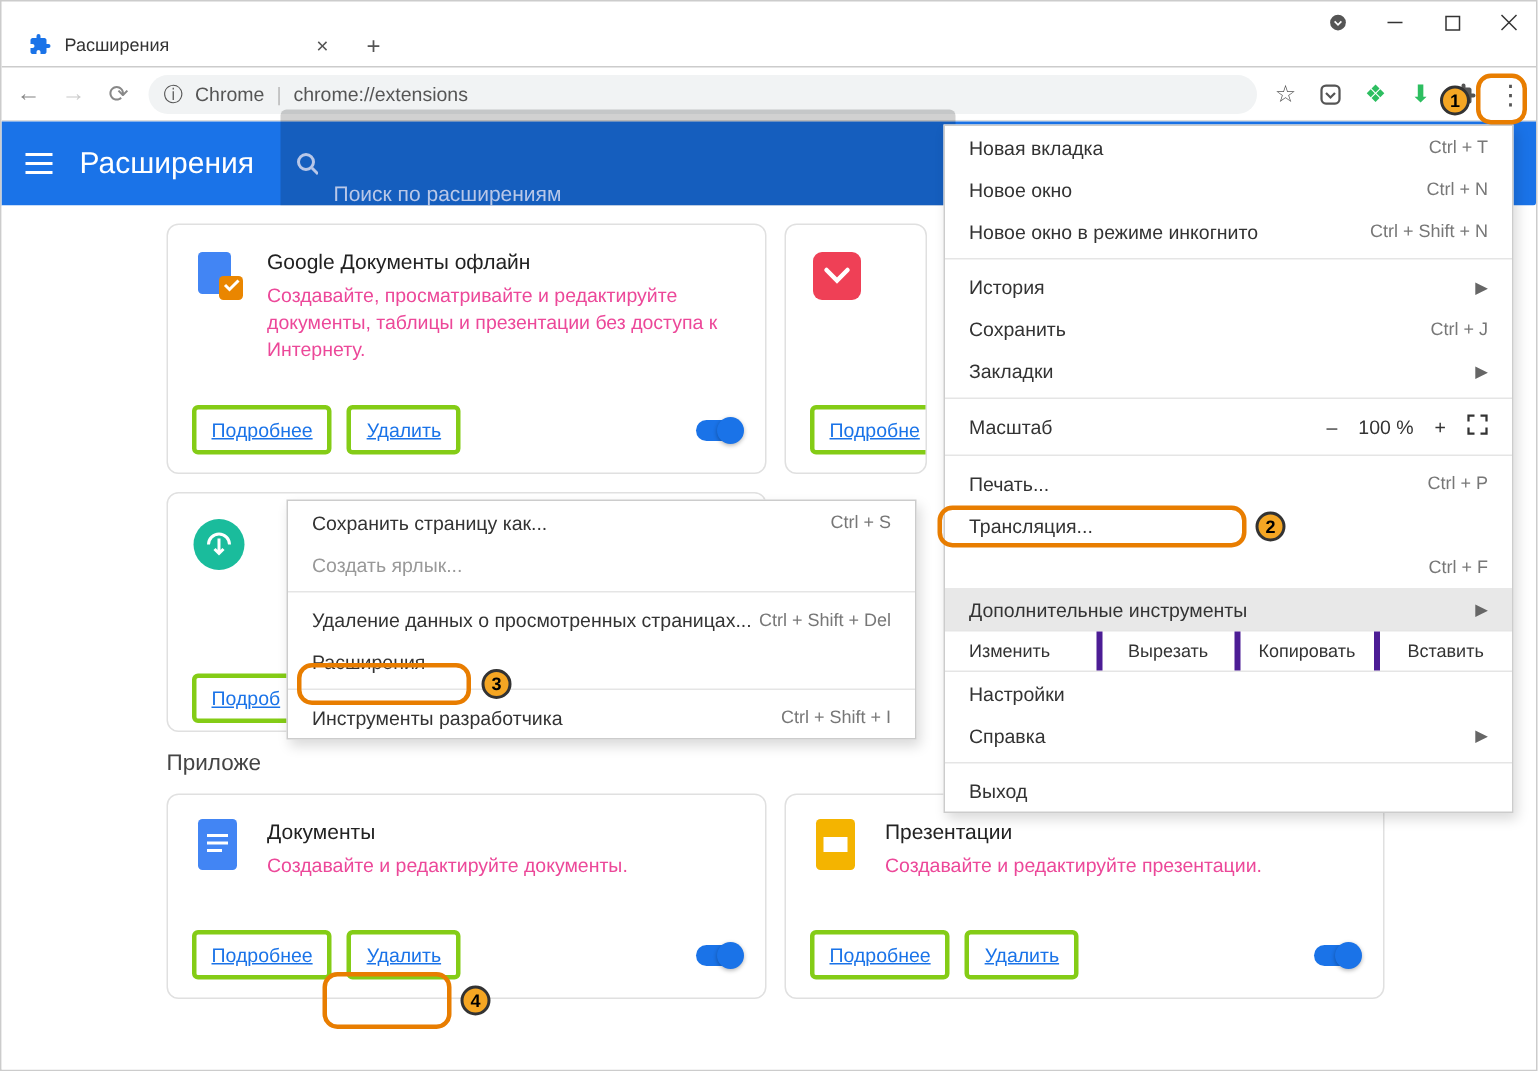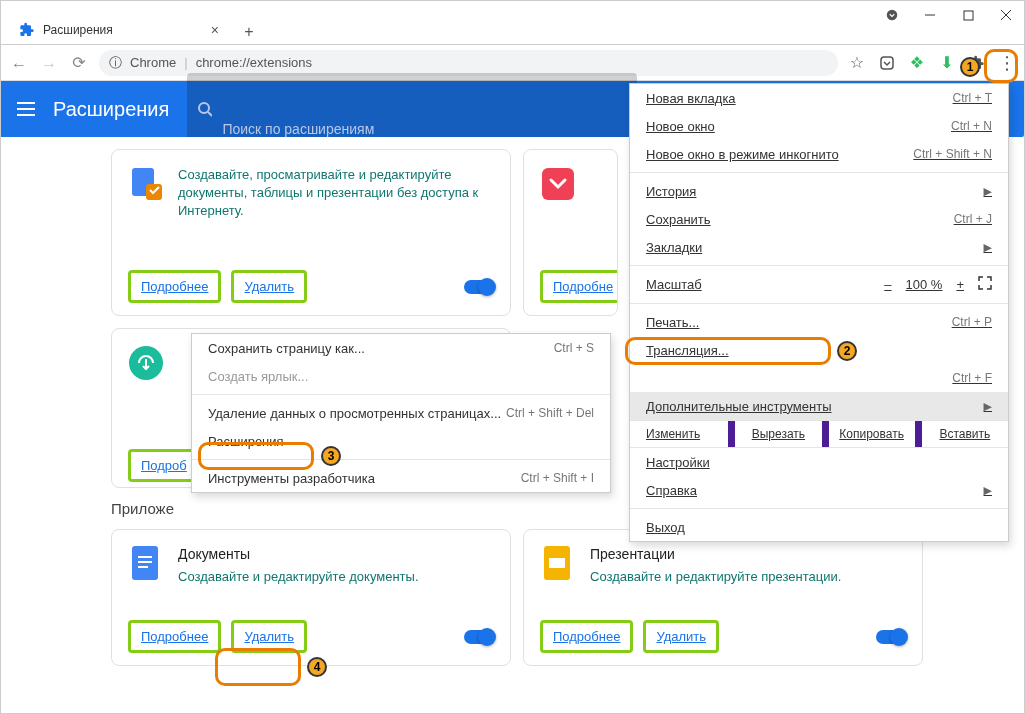--- a/index.html
+++ b/index.html
@@ -32,38 +32,38 @@
 .ext-search input { background: transparent; border: none; outline: none; color: #0f172a; font-size: 14px; width: 100%; margin-top: 40px; }
 .ext-search input::placeholder { color: #b8c7e8; }
 
 
 .content { padding: 12px 0 0 110px; background: #fff; height: 620px; overflow: hidden; position: relative;}
 .card-row { display: flex; gap: 12px; margin-bottom: 12px; }
 .card { width: 400px; background: #fff; border: 1px solid #e0e0e0; border-radius: 8px; padding: 16px 16px 12px; display: flex; flex-direction: column; box-shadow: 0 0 0 rgba(0,0,0,0);}
 .card-top { display: flex; gap: 14px; min-height: 90px;}
 .card-icon { width: 36px; height: 36px; border-radius: 4px; flex-shrink: 0; display: flex; align-items: center; justify-content: center;}
 .card-title { font-size: 14px; color: #222; margin-bottom: 6px; }
-.card-desc { font-size: 13px; color: #0f766e; line-height: 1.4; }
+.card-desc { font-size: 13px; color: #ec4899; line-height: 1.4; }
 .card-actions { display: flex; align-items: center; gap: 10px; margin-top: 14px; }
 .link-btn { color: #1a73e8; font-size: 13px; background: none; border: none; padding: 6px 10px; border-radius: 4px; cursor: pointer;}
 .link-btn.boxed { border: 3px solid #84cc16; text-decoration: underline; }
 .toggle { width: 30px; height: 14px; background: #1a73e8; border-radius: 10px; position: relative; margin-left: auto;}
 .toggle::after { content: ""; position: absolute; right: -2px; top: -2px; width: 18px; height: 18px; background: #1a73e8; border-radius: 50%; box-shadow: 0 1px 3px rgba(0,0,0,0.3); }
 .section-title { font-size: 15px; color: #444; margin: 10px 0 12px 0;}
 
 
 .menu { position: absolute; background: #fff; border: 1px solid #ccc; box-shadow: 2px 4px 8px rgba(0,0,0,0.15); font-size: 13px; color: #333; }
 .menu-row { display: flex; align-items: center; justify-content: space-between; padding: 6px 16px; min-height: 28px; white-space: nowrap;}
 .menu-row.highlight { background: #e8e8e8; }
 .menu-row.disabled { color: #999; }
 .menu-sep { height: 1px; background: #e5e5e5; margin: 4px 0; }
 .shortcut { color: #777; font-size: 12px; }
 .arrow-right { color: #666; font-size: 11px; }
 .edit-row { display: flex; border-top: 1px solid #e5e5e5; border-bottom: 1px solid #e5e5e5;}
-.edit-cell { flex: 1; text-align: center; padding: 6px 4px; font-size: 12px; border-right: 7px solid #4c1d95; }
+.edit-cell { flex: 1; text-align: center; padding: 6px 4px; font-size: 12px; border-right: 4px solid #4c1d95; }
 .edit-cell:last-child { border-right: none; }
 .zoom-row { display: flex; align-items: center; gap: 14px; }
 
 
 .callout { border: 3px solid #e87d00; border-radius: 10px; position: absolute; pointer-events: none; }
 .badge { position: absolute; width: 20px; height: 20px; border-radius: 50%; background: #f5a623; border: 2px solid #333; color: #000; font-weight: bold; font-size: 12px; display: flex; align-items: center; justify-content: center; }
 
 .puzzle-svg { fill: #1a73e8; }
 .hamburger { display: flex; flex-direction: column; gap: 4px; }
 .hamburger span { width: 18px; height: 2px; background: #fff; }
@@ -157,20 +157,21 @@
     <div class="card">
       <div class="card-top">
         <div class="card-icon">
             <svg width="36" height="36">
               <rect x="4" y="2" width="22" height="28" rx="3" fill="#4285f4"></rect>
               <rect x="18" y="18" width="16" height="16" rx="3" fill="#ea8600"></rect>
               <path d="M22 24l3 3 6-6" stroke="#fff" fill="none" stroke-width="2"></path>
             </svg>
           </div>
         <div>
+          <div class="card-title">Google Документы офлайн</div>
           <div class="card-desc">Создавайте, просматривайте и редактируйте документы, таблицы и презентации без доступа к Интернету.</div>
         </div>
       </div>
       <div class="card-actions">
         <button class="link-btn boxed">Подробнее</button>
         <button class="link-btn boxed">Удалить</button>
         <div class="toggle"></div>
       </div>
     </div>
     <div class="card" style="width:95px;overflow:hidden">
@@ -243,21 +244,21 @@
       </div>
       <div class="card-actions">
         <button class="link-btn boxed">Подробнее</button>
         <button class="link-btn boxed">Удалить</button>
         <div class="toggle"></div>
       </div>
     </div>
   </div>
 </div>
 
-<div class="menu" style="top:82px; right:15px; width:380px;text-decoration:underline;">
+<div class="menu" style="top:82px; right:15px; width:380px;">
   <div class="menu-row">
       <span>Новая вкладка</span>
       <span class="shortcut">Ctrl + T</span>
     </div>
   <div class="menu-row">
       <span>Новое окно</span>
       <span class="shortcut">Ctrl + N</span>
     </div>
   <div class="menu-row">
       <span>Новое окно в режиме инкогнито</span>

